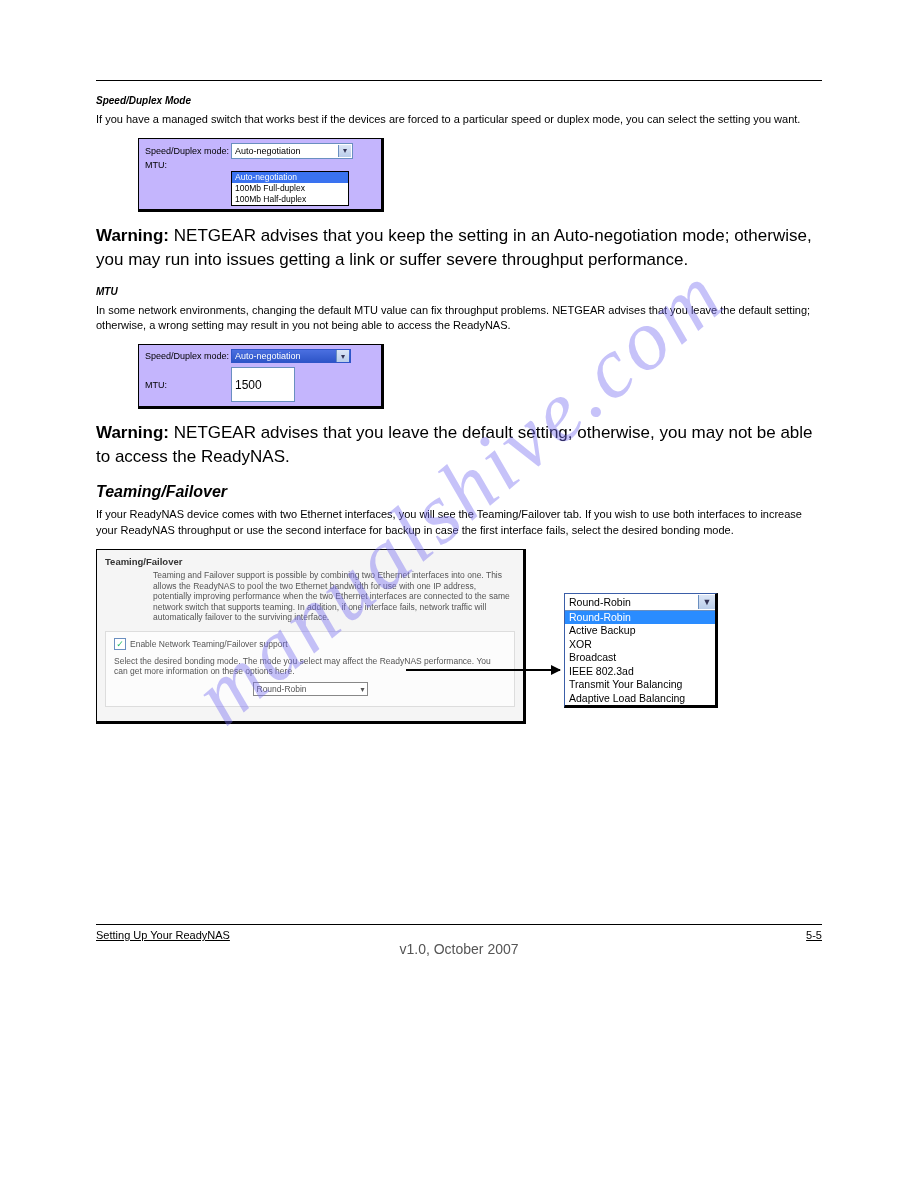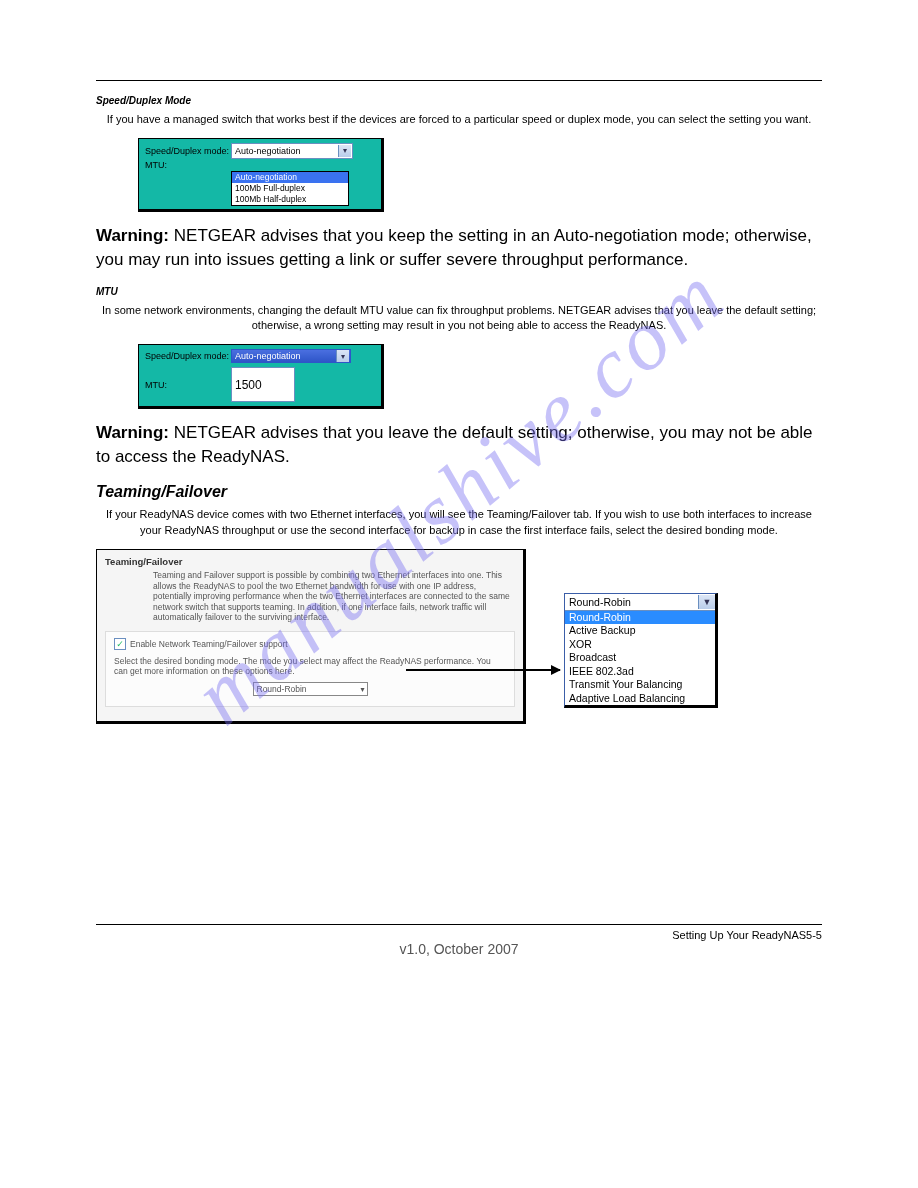--- a/index.html
+++ b/index.html
@@ -29,33 +29,32 @@
   .section-title {
     font-style: italic;
     font-size: 10px;
     font-weight: bold;
     margin: 14px 0 6px 0;
   }
   .body-text {
     font-size: 11px;
     line-height: 1.45;
     margin: 0 0 10px 0;
-    text-align: center;
   }
   .warn {
     font-size: 17px;
     line-height: 1.4;
     margin: 8px 0 14px 0;
   }
   .warn b { font-weight: bold; }
   .panel {
     border: 1px solid #000;
     border-right: 3px solid #000;
     border-bottom: 3px solid #000;
-    background: #14b8a6;
+    background: #c4b5fd;
     width: 230px;
     padding: 3px 6px 3px 6px;
     font-size: 9px;
     margin: 6px 0 12px 42px;
   }
   .panel-row { display: flex; align-items: center; margin: 1px 0; }
   .panel-label { width: 86px; }
   .sel {
     border: 1px solid #6a8fc0;
     background: #fff;
@@ -294,19 +293,19 @@
       <div class="opt">XOR</div>
       <div class="opt">Broadcast</div>
       <div class="opt">IEEE 802.3ad</div>
       <div class="opt">Transmit Your Balancing</div>
       <div class="opt">Adaptive Load Balancing</div>
     </div>
   </div>
 
   <div class="footer">
     <div class="top-rule" style="margin-bottom:4px;"></div>
-    <div style="display:flex;justify-content:flex-end;font-size:11px;">
+    <div style="display:flex;justify-content:space-between;font-size:11px;text-decoration:underline;">
       <span>Setting Up Your ReadyNAS</span>
       <span>5-5</span>
     </div>
     <div class="chapmark">v1.0, October 2007</div>
   </div>
 </div>
 
 </body></html>

